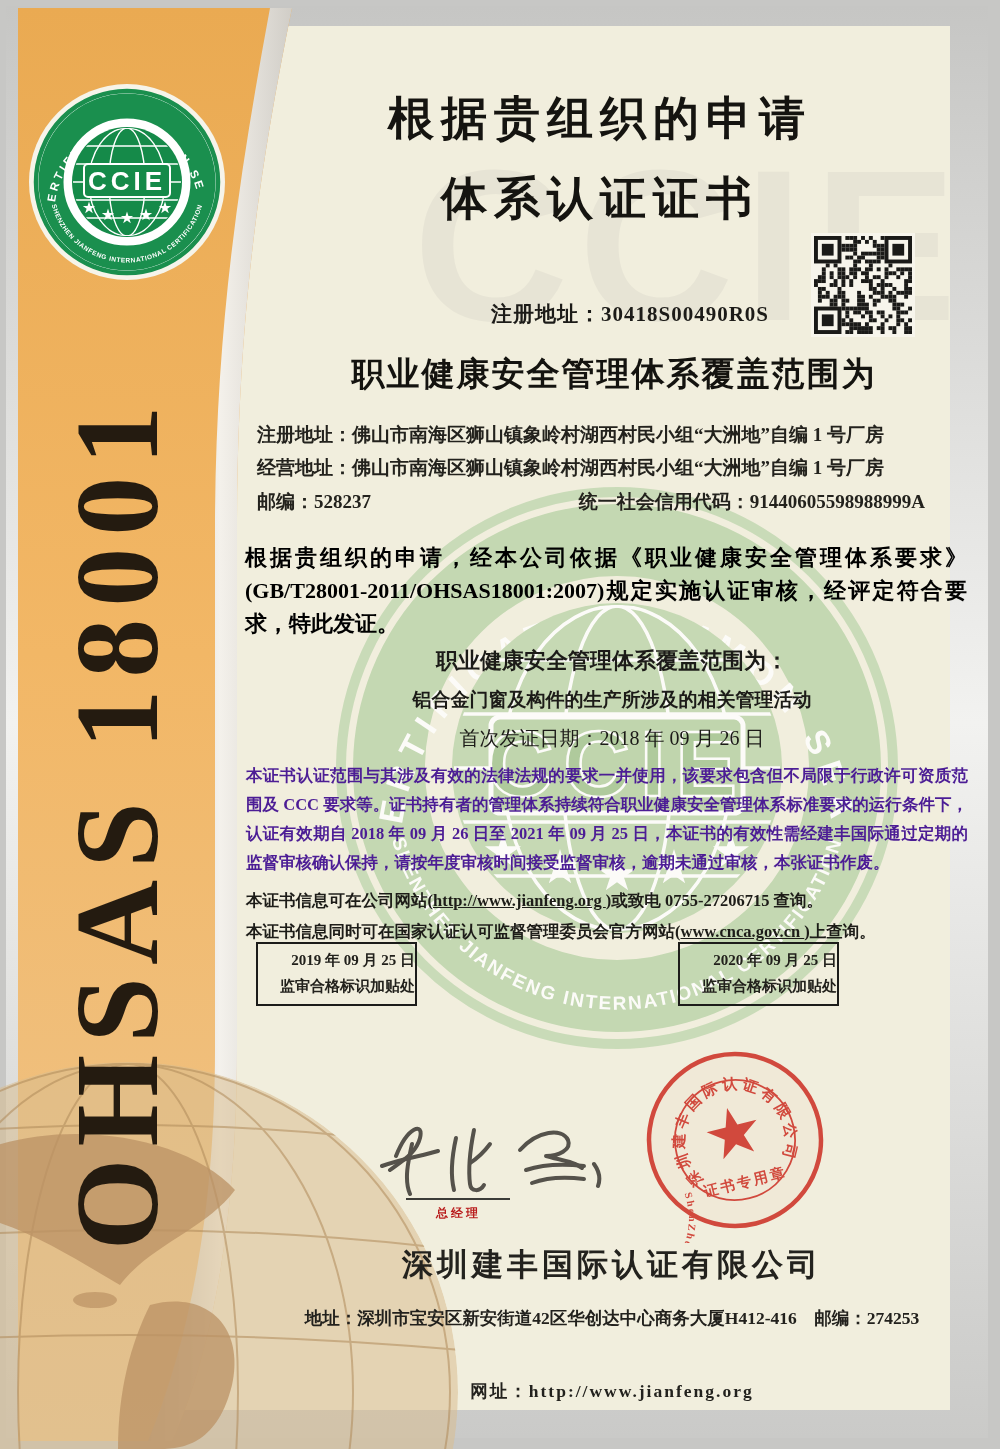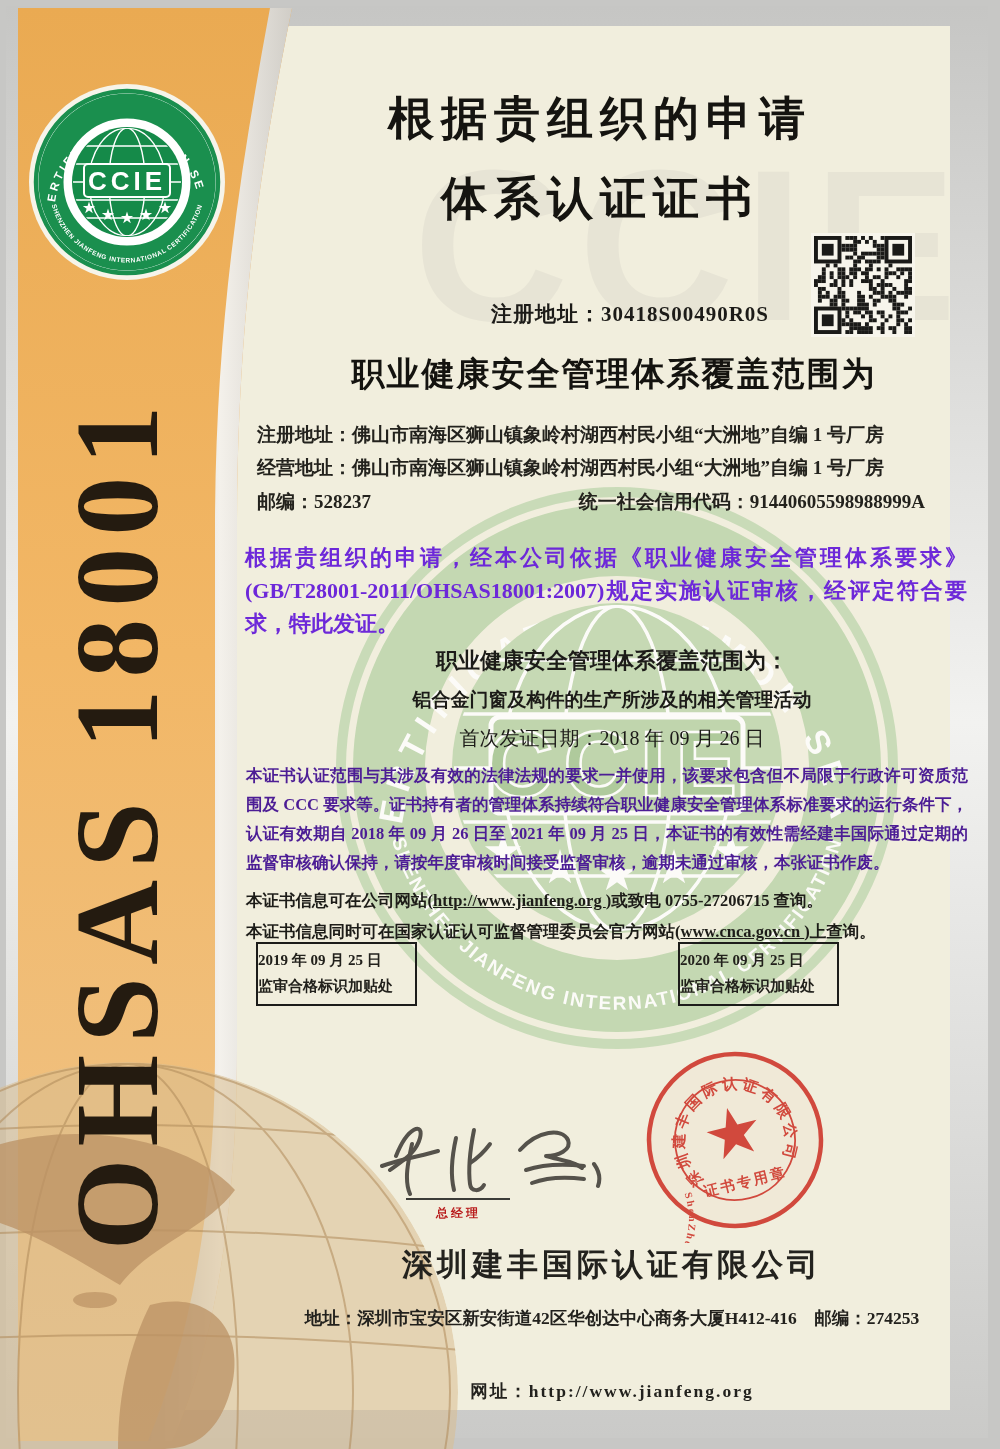--- a/index.html
+++ b/index.html
@@ -13,27 +13,27 @@
          font-family:"Liberation Serif","DejaVu Serif",serif;font-weight:bold;
          font-size:118px;letter-spacing:12px;color:#241b10;line-height:170px;}
   .content{position:absolute;inset:0;z-index:2;color:#1c1b18;}
   .ttl{left:240px;width:720px;text-align:center;font-weight:bold;font-size:46px;
        letter-spacing:7px;color:#151410;}
   .certno{left:420px;width:420px;text-align:center;font-weight:bold;font-size:21px;letter-spacing:1px;}
   .company{left:244px;width:740px;text-align:center;font-weight:bold;font-size:33px;letter-spacing:2px;color:#14130f;}
   .addr{left:257px;width:680px;font-weight:bold;font-size:19px;color:#23221d;}
   .row{display:flex;justify-content:space-between;}
   .para{left:245px;width:722px;text-align:justify;font-weight:bold;font-size:22px;
-        line-height:33px;color:#6d28d9;}
+        line-height:33px;color:#000000;}
   .ctr{left:244px;width:736px;text-align:center;}
   .fine{left:246px;width:722px;text-align:justify;font-weight:bold;font-size:16.5px;
         line-height:29px;color:#4c1d95;}
   .infoline{left:246px;width:722px;font-weight:bold;font-size:16.5px;color:#1d1c18;}
   .u{text-decoration:underline;}
-  .sticker{width:157px;height:60px;border:2px solid #1c1c1a;text-align:left;
+  .sticker{width:157px;height:60px;border:2px solid #1c1c1a;text-align:right;
            font-weight:bold;font-size:15px;color:#22211c;}
   .sticker div{margin-top:7px;}
   .sigline{left:406px;top:1198px;width:104px;border-top:2px solid #3c3c38;}
   .sigtitle{left:386px;top:1205px;width:145px;text-align:center;font-size:12px;
             font-weight:bold;letter-spacing:3px;color:#b91c1c;}
   .issuer{top:1244px;font-family:"Liberation Sans","DejaVu Sans",sans-serif;
           font-weight:bold;font-size:31px;letter-spacing:4px;color:#23221e;}
   .botline{left:244px;width:736px;text-align:center;font-weight:bold;color:#22211d;}
   .stamp-svg{position:absolute;left:633px;top:1038px;z-index:3;}
   .sig-svg{position:absolute;left:368px;top:1108px;z-index:2;}

